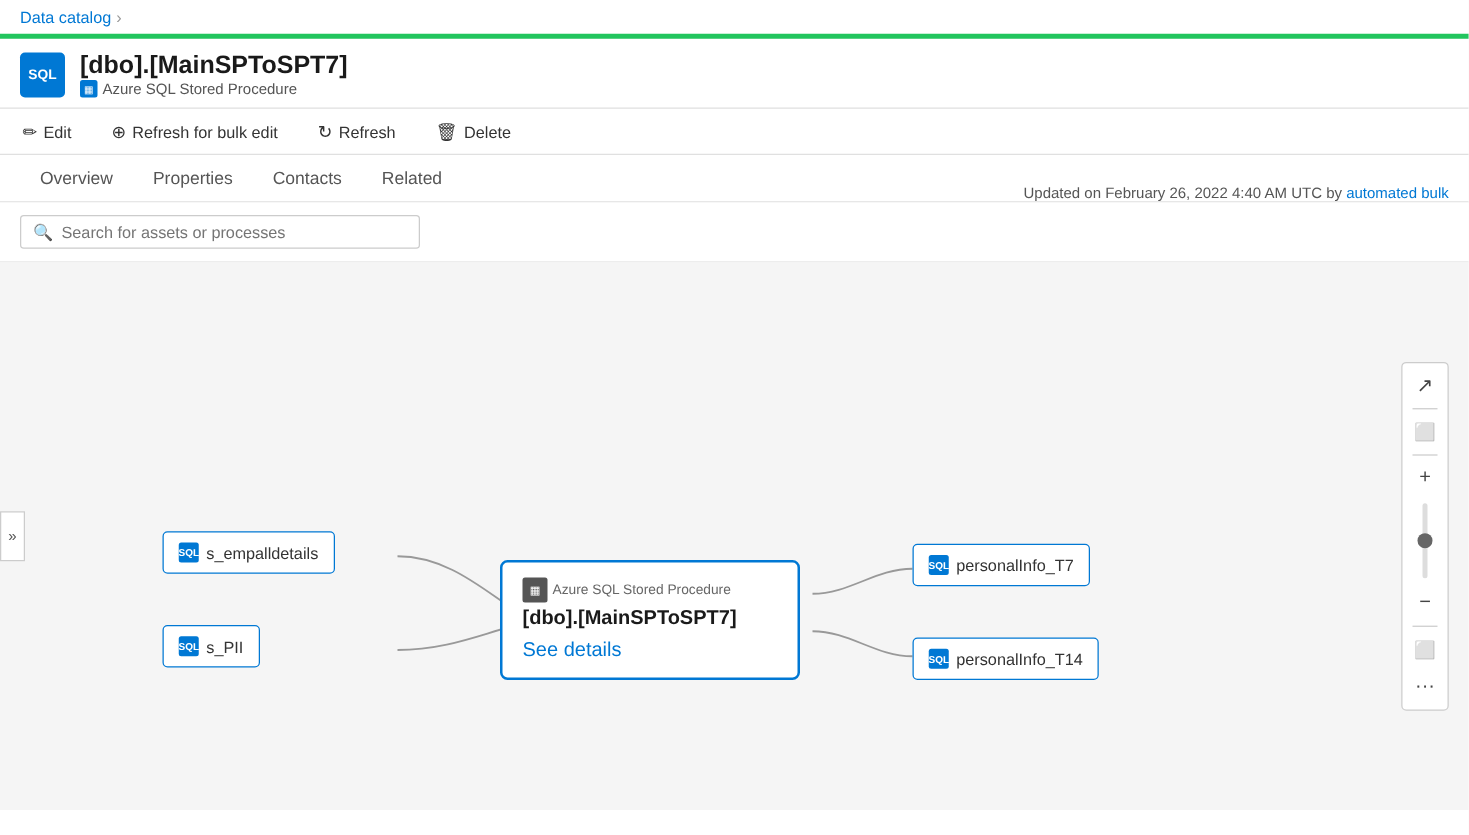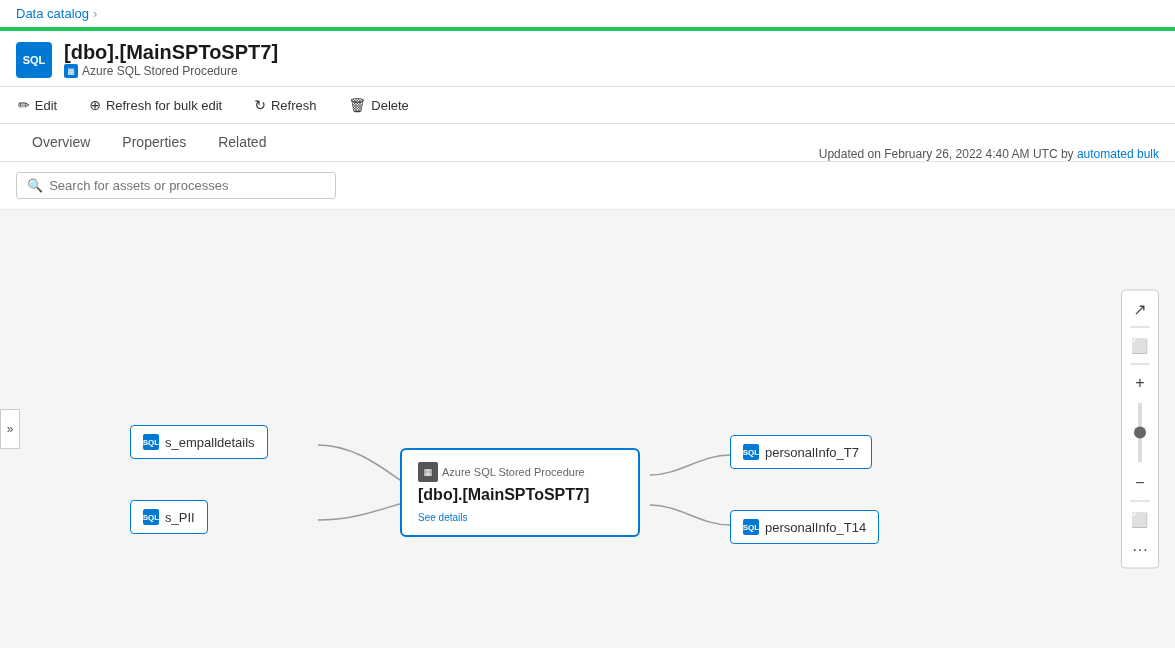--- a/index.html
+++ b/index.html
@@ -124,21 +124,21 @@
     .proc-node {
       position: absolute;
       background: #fff;
       border: 2px solid #0078d4;
       border-radius: 6px;
       padding: 12px 16px;
       width: 240px;
     }
     .proc-node-subtitle { font-size: 11px; color: #666; display: flex; align-items: center; gap: 4px; margin-bottom: 4px; }
     .proc-node-title { font-size: 16px; font-weight: 700; color: #1a1a1a; }
-    .proc-node-link { font-size: 10px; color: #0078d4; cursor: pointer; margin-top: 8px; display: block; }
+    .proc-node-link { font-size: 16px; color: #0078d4; cursor: pointer; margin-top: 8px; display: block; }
     .proc-icon {
       width: 20px; height: 20px; background: #555; border-radius: 2px;
       display: inline-flex; align-items: center; justify-content: center;
       color: #fff; font-size: 9px;
     }
 
     
     .zoom-controls {
       position: absolute; right: 16px; top: 50%;
       transform: translateY(-50%);
@@ -213,20 +213,23 @@
 
 <div class="tabs-bar">
   <div class="tabs-left">
     <div class="tab">
       <span>Overview</span>
     </div>
     <div class="tab">
       <span>Properties</span>
     </div>
     <div class="tab">
+      <span>Contacts</span>
+    </div>
+    <div class="tab">
       <span>Related</span>
     </div>
   </div>
   <div class="updated-text">
     <span>Updated on February 26, 2022 4:40 AM UTC by</span>
     <span class="updated-link">automated bulk</span>
   </div>
 </div>
 
 <div class="search-bar-area">

